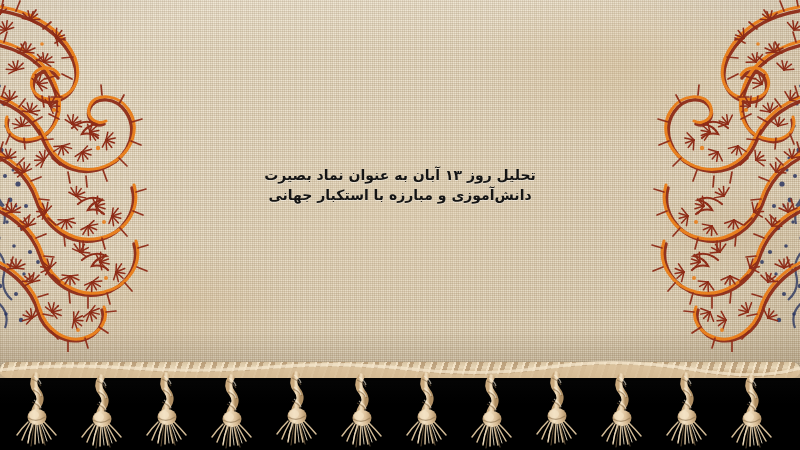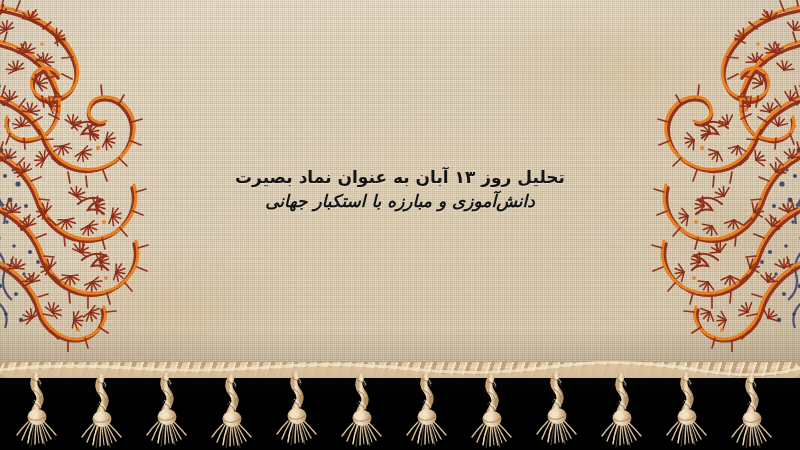--- a/index.html
+++ b/index.html
@@ -44,27 +44,27 @@
   .orn.left{left:-14px;}
   .orn.right{right:-14px;transform:scaleX(-1);}
   .orn svg{display:block;width:100%;height:100%;}
 
   
   #caption{
     position:absolute;left:0;right:0;top:166px;
     text-align:center;
     line-height:1.30;
     color:#141414;
-    font-size:17px;
+    font-size:14px;
     font-weight:700;
     letter-spacing:.2px;
     text-shadow:0 1px 0 rgba(255,255,255,.35);
   }
   #caption .ln{display:block;white-space:nowrap;}
-  #caption .ln2{margin-top:2px;font-style:italic;}
+  #caption .ln2{margin-top:2px;}
 
   
   #blackzone{
     position:absolute;left:0;top:374px;width:800px;height:76px;
     background:linear-gradient(to bottom,#050505 0%,#000 40%,#000 100%);
   }
   
   #rope{
     position:absolute;left:0;top:362px;width:800px;height:16px;
     background:

